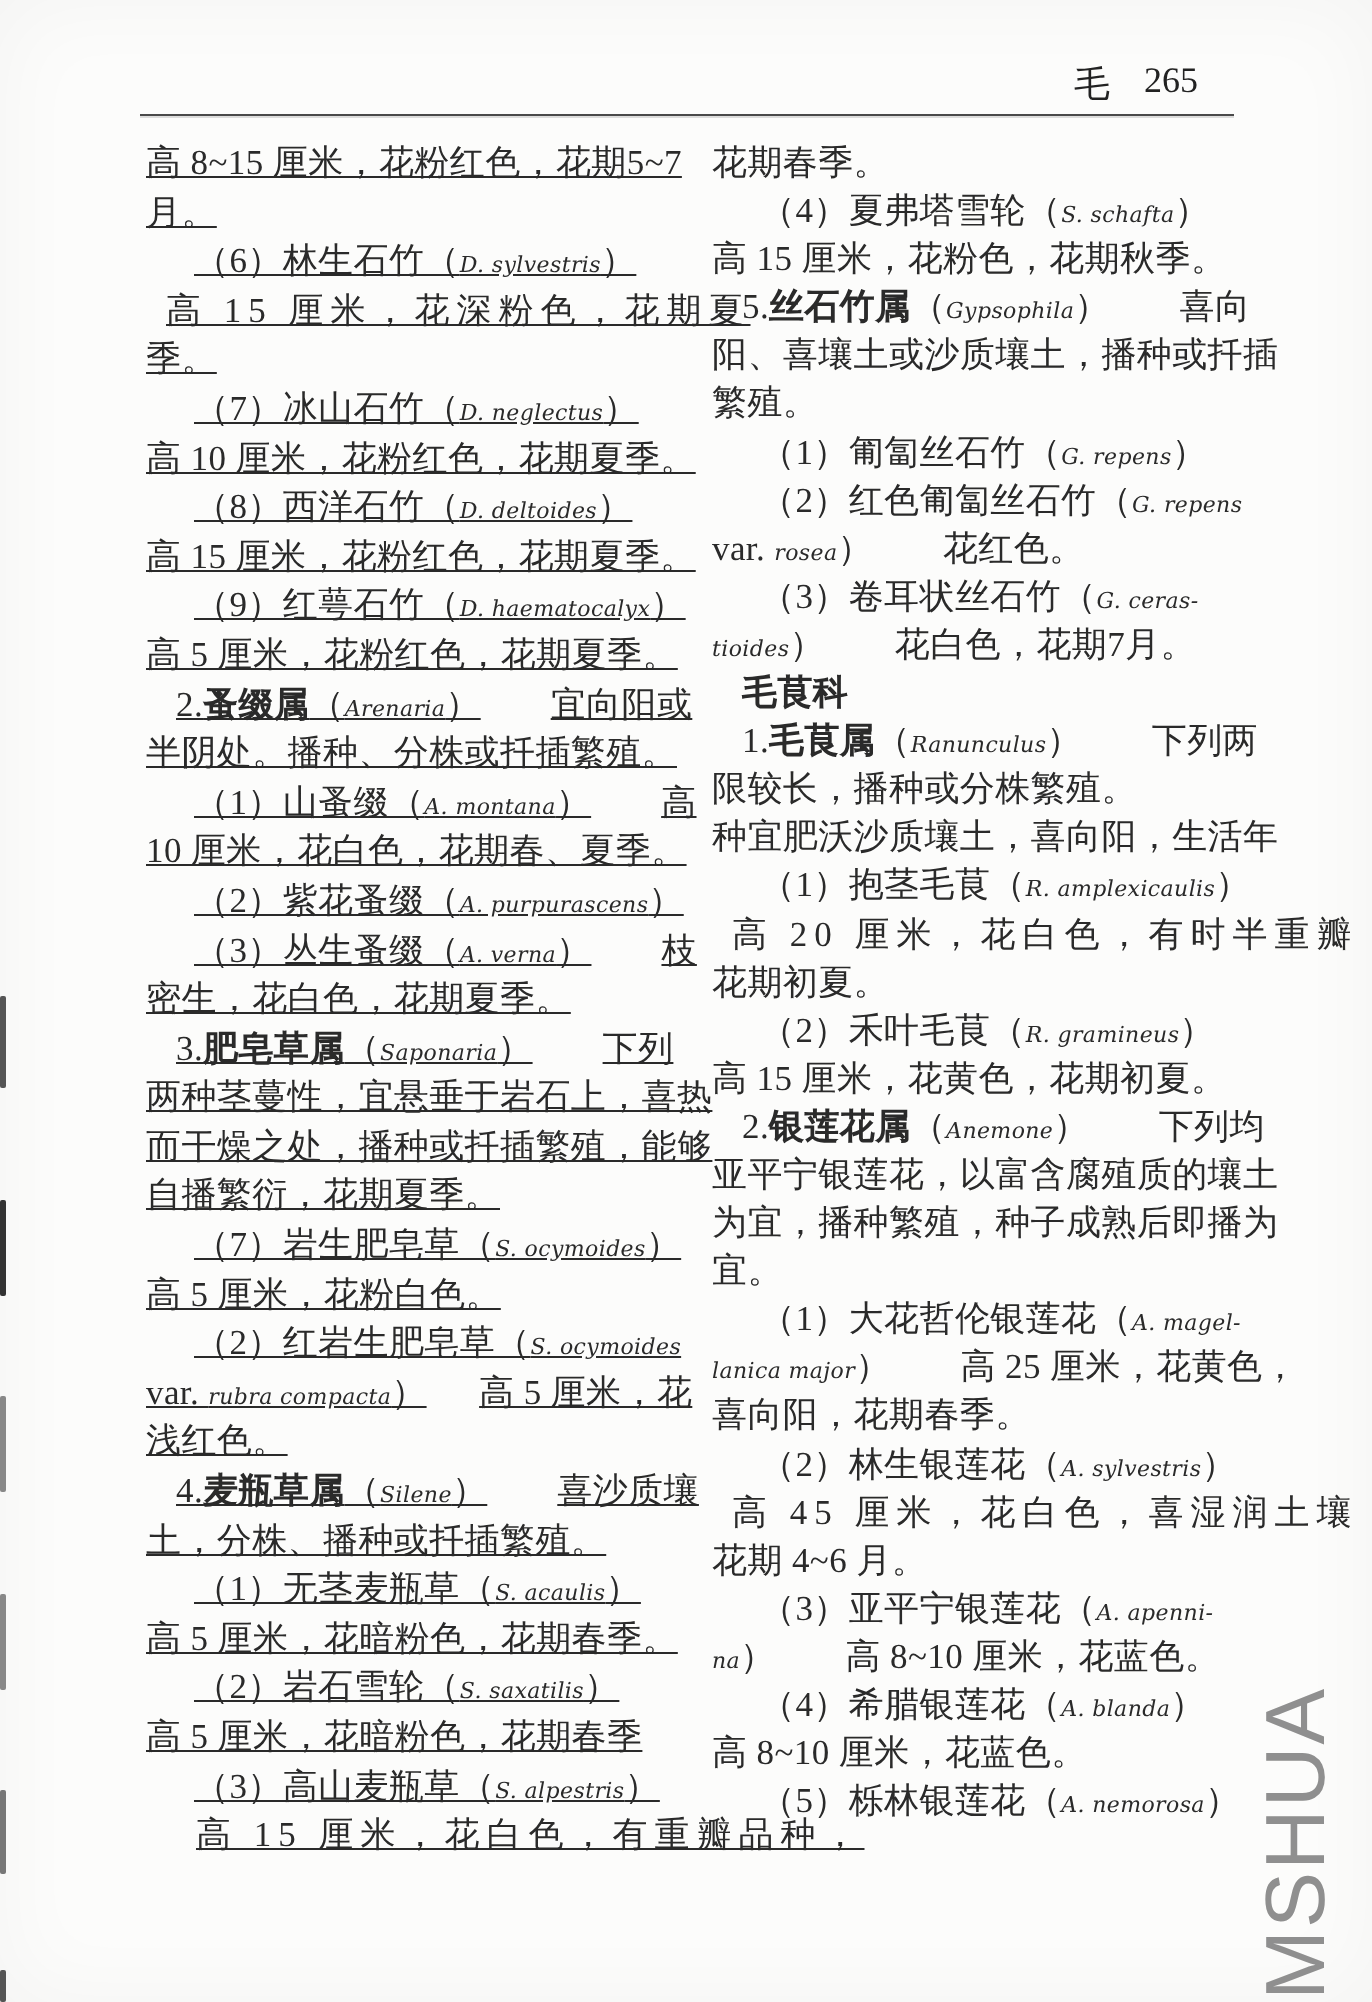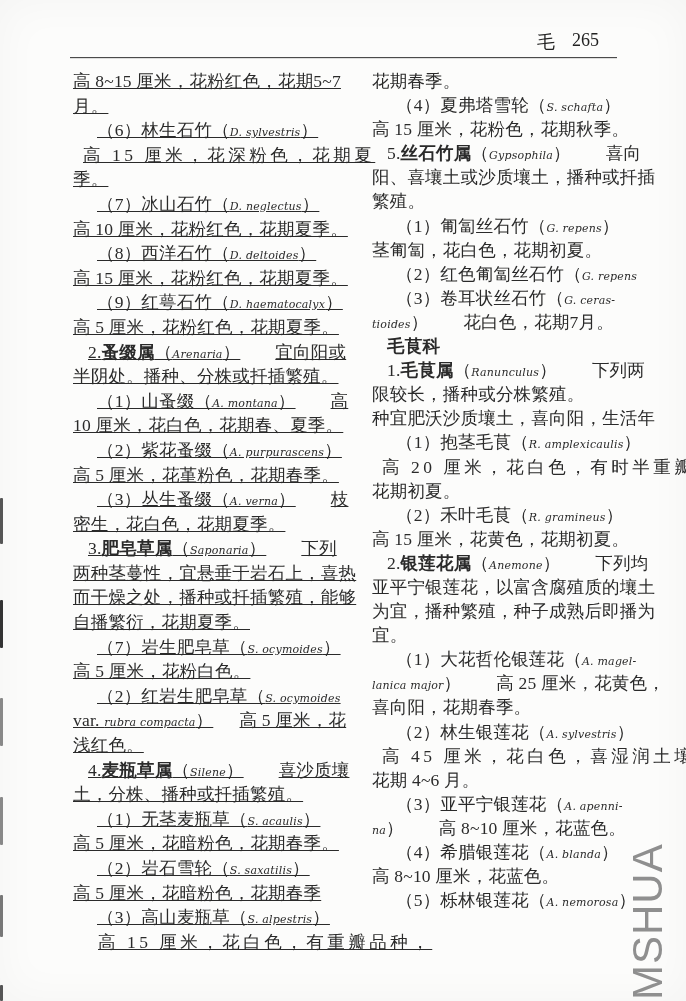--- a/index.html
+++ b/index.html
@@ -9,21 +9,21 @@
     font-family:"Liberation Serif","DejaVu Serif",serif;
   }
   .page{position:absolute;inset:0;color:#2a2a2a;
     box-shadow:inset 0 0 45px rgba(0,0,0,0.035);}
   .header{position:absolute;top:30px;left:537px;display:flex;gap:17px;
     font-size:18px;color:#222;}
   .rule{position:absolute;left:70px;top:57px;width:547px;height:1px;
     background:#4a4a4a;box-shadow:0 1px 0 rgba(0,0,0,0.12);}
   .col{position:absolute;top:69px;font-size:17.5px;}
   .col-left{left:73px;width:280px;text-decoration:underline;--lh:24.6px;}
-  .col-right{left:372px;width:294px;--lh:24.1px;}
+  .col-right{left:356px;width:294px;--lh:24.1px;}
   .line{height:var(--lh);line-height:var(--lh);white-space:nowrap;letter-spacing:0.2px;}
   .line.sp{letter-spacing:3.5px;margin-left:10px;}
   .ind1{padding-left:15px;}
   .ind2{padding-left:24px;}
   .lat{font-style:italic;font-size:11px;letter-spacing:0.2px;
     font-family:"DejaVu Serif","Liberation Serif",serif;}
   .bold{font-weight:bold;}
   .gap{display:inline-block;height:1px;}
   .watermark{position:absolute;left:578px;top:908px;width:140px;height:44px;
     transform:rotate(-90deg);text-align:center;line-height:44px;
@@ -53,21 +53,20 @@
       <div class="line"><span>高 10 厘米，花粉红色，花期夏季。</span></div>
       <div class="line ind2"><span>（8）西洋石竹（</span><span class="lat">D. deltoides</span><span>）</span></div>
       <div class="line"><span>高 15 厘米，花粉红色，花期夏季。</span></div>
       <div class="line ind2"><span>（9）红萼石竹（</span><span class="lat">D. haematocalyx</span><span>）</span></div>
       <div class="line"><span>高 5 厘米，花粉红色，花期夏季。</span></div>
       <div class="line ind1"><span>2.</span><span class="bold">蚤缀属</span><span>（</span><span class="lat">Arenaria</span><span>）</span><span class="gap" style="width: 35px;"></span><span>宜向阳或</span></div>
       <div class="line"><span>半阴处。播种、分株或扦插繁殖。</span></div>
       <div class="line ind2"><span>（1）山蚤缀（</span><span class="lat">A. montana</span><span>）</span><span class="gap" style="width: 35px;"></span><span>高</span></div>
       <div class="line"><span>10 厘米，花白色，花期春、夏季。</span></div>
       <div class="line ind2"><span>（2）紫花蚤缀（</span><span class="lat">A. purpurascens</span><span>）</span></div>
-      <div class="line"><span>高 5 厘米，花堇粉色，花期春季。</span></div>
       <div class="line ind2"><span>（3）丛生蚤缀（</span><span class="lat">A. verna</span><span>）</span><span class="gap" style="width: 35px;"></span><span>枝</span></div>
       <div class="line"><span>密生，花白色，花期夏季。</span></div>
       <div class="line ind1"><span>3.</span><span class="bold">肥皂草属</span><span>（</span><span class="lat">Saponaria</span><span>）</span><span class="gap" style="width: 35px;"></span><span>下列</span></div>
       <div class="line"><span>两种茎蔓性，宜悬垂于岩石上，喜热</span></div>
       <div class="line"><span>而干燥之处，播种或扦插繁殖，能够</span></div>
       <div class="line"><span>自播繁衍，花期夏季。</span></div>
       <div class="line ind2"><span>（7）岩生肥皂草（</span><span class="lat">S. ocymoides</span><span>）</span></div>
       <div class="line"><span>高 5 厘米，花粉白色。</span></div>
       <div class="line ind2"><span>（2）红岩生肥皂草（</span><span class="lat">S. ocymoides</span></div>
       <div class="line"><span>var. </span><span class="lat">rubra compacta</span><span>）</span><span class="gap" style="width: 26.25px;"></span><span>高 5 厘米，花</span></div>
@@ -82,22 +81,22 @@
       <div class="line ind1 sp"><span>高 15 厘米，花白色，有重瓣品种，</span></div>
     </div>
   <div class="col col-right" id="col-right">
       <div class="line"><span>花期春季。</span></div>
       <div class="line ind2"><span>（4）夏弗塔雪轮（</span><span class="lat">S. schafta</span><span>）</span></div>
       <div class="line"><span>高 15 厘米，花粉色，花期秋季。</span></div>
       <div class="line ind1"><span>5.</span><span class="bold">丝石竹属</span><span>（</span><span class="lat">Gypsophila</span><span>）</span><span class="gap" style="width: 35px;"></span><span>喜向</span></div>
       <div class="line"><span>阳、喜壤土或沙质壤土，播种或扦插</span></div>
       <div class="line"><span>繁殖。</span></div>
       <div class="line ind2"><span>（1）匍匐丝石竹（</span><span class="lat">G. repens</span><span>）</span></div>
-      <div class="line"><span>茎匍匐，花白色，花期初夏。</span></div>
       <div class="line ind2"><span>（2）红色匍匐丝石竹（</span><span class="lat">G. repens</span></div>
+      <div class="line"><span>var. </span><span class="lat">rosea</span><span>）</span><span class="gap" style="width: 35px;"></span><span>花红色。</span></div>
       <div class="line ind2"><span>（3）卷耳状丝石竹（</span><span class="lat">G. ceras-</span></div>
       <div class="line"><span class="lat">tioides</span><span>）</span><span class="gap" style="width: 35px;"></span><span>花白色，花期7月。</span></div>
       <div class="line ind1"><span class="bold">毛茛科</span></div>
       <div class="line ind1"><span>1.</span><span class="bold">毛茛属</span><span>（</span><span class="lat">Ranunculus</span><span>）</span><span class="gap" style="width: 35px;"></span><span>下列两</span></div>
       <div class="line"><span>限较长，播种或分株繁殖。</span></div>
       <div class="line"><span>种宜肥沃沙质壤土，喜向阳，生活年</span></div>
       <div class="line ind2"><span>（1）抱茎毛茛（</span><span class="lat">R. amplexicaulis</span><span>）</span></div>
       <div class="line sp"><span>高 20 厘米，花白色，有时半重瓣，</span></div>
       <div class="line"><span>花期初夏。</span></div>
       <div class="line ind2"><span>（2）禾叶毛茛（</span><span class="lat">R. gramineus</span><span>）</span></div>

